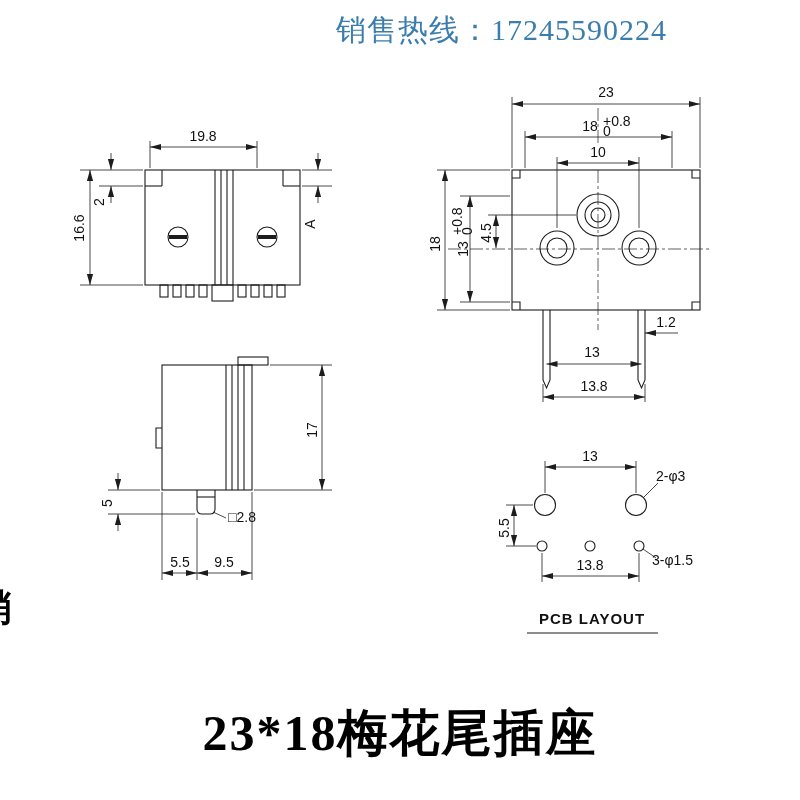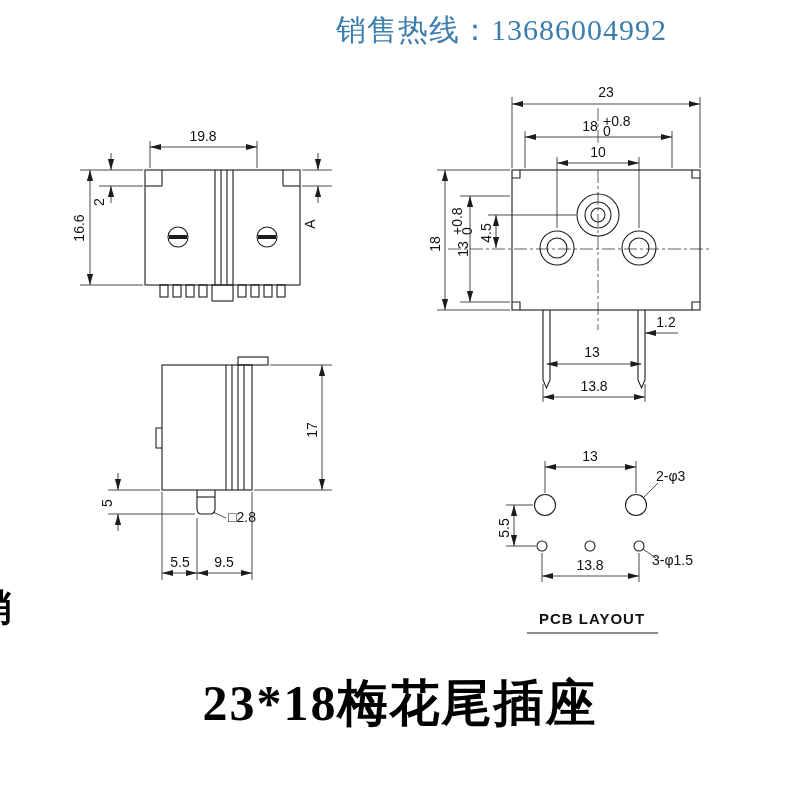--- a/index.html
+++ b/index.html
@@ -5,38 +5,38 @@
   * { margin:0; padding:0; box-sizing:border-box; }
   html,body { width:800px; height:800px; background:#fff; overflow:hidden; }
   .canvas { position:relative; width:800px; height:800px; background:#fff;
             font-family:"Liberation Sans",sans-serif; }
   .hotline { position:absolute; left:336px; top:10px; font-family:"Liberation Serif",serif;
              font-size:30px; color:#3b7dad; letter-spacing:1px; white-space:nowrap; }
   .watermark { position:absolute; left:62px; top:372px; font-family:"Liberation Serif",serif;
                font-size:50px; color:rgba(60,60,60,0.22); letter-spacing:7px; white-space:nowrap; }
   .edge-glyph { position:absolute; left:-26px; top:582px; font-family:"Liberation Serif",serif;
                 font-size:38px; font-weight:bold; color:#000; }
-  .title { position:absolute; left:0; top:670px; width:800px; text-align:center;
+  .title { position:absolute; left:0; top:700px; width:800px; text-align:center;
            font-family:"Liberation Serif",serif; font-size:50px; font-weight:bold;
            color:#000; letter-spacing:2px; }
   svg.draw { position:absolute; left:0; top:0; }
   .tl   { stroke:#1c1c1c; stroke-width:1.1; fill:none; }
   .thin { stroke:#1c1c1c; stroke-width:0.8; fill:none; }
   .cl   { stroke:#1c1c1c; stroke-width:0.7; fill:none; stroke-dasharray:13 3 3 3; }
   .slot { stroke:#1c1c1c; stroke-width:4; fill:none; }
   .dt   { font-family:"Liberation Sans",sans-serif; font-size:14px; fill:#111; stroke:none; }
   .pcb-label { font-weight:bold; font-size:15px; letter-spacing:1px; }
 </style>
 </head>
 <body>
 
 <div class="canvas">
 
   <div class="edge-glyph">销</div>
-  <div class="hotline">销售热线：13686004992</div>
+  <div class="hotline">销售热线：17245590224</div>
 
   <svg class="draw" width="800" height="800" viewBox="0 0 800 800">
     <defs>
       <marker id="mE" viewBox="0 0 12 8" refX="11.5" refY="4" markerWidth="12" markerHeight="8" orient="auto" markerUnits="userSpaceOnUse">
         <path d="M11.5,4 L0.5,0.9 L0.5,7.1 Z" fill="#1c1c1c"></path>
       </marker>
       <marker id="mS" viewBox="0 0 12 8" refX="0.5" refY="4" markerWidth="12" markerHeight="8" orient="auto" markerUnits="userSpaceOnUse">
         <path d="M0.5,4 L11.5,0.9 L11.5,7.1 Z" fill="#1c1c1c"></path>
       </marker>
     </defs>

